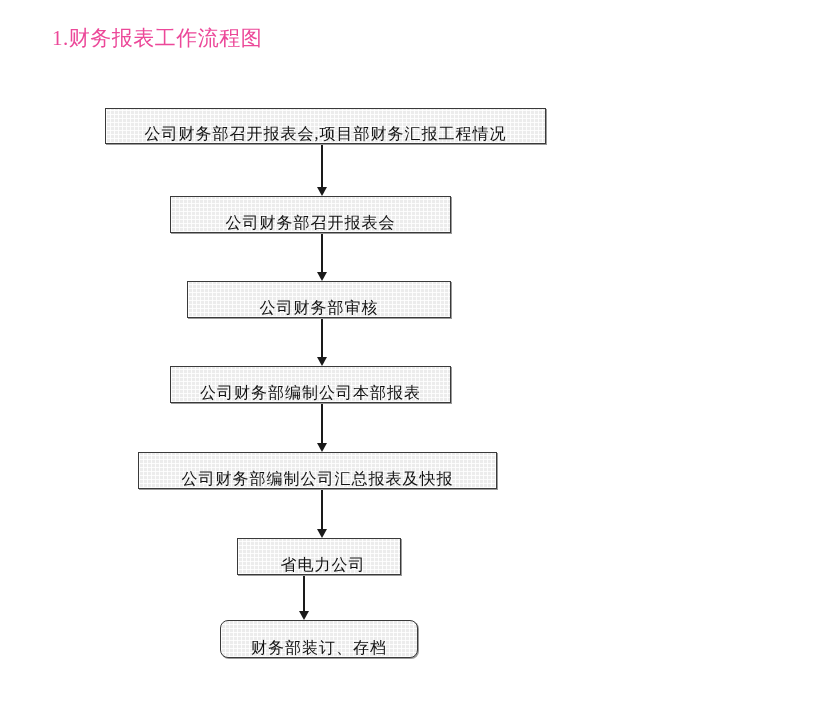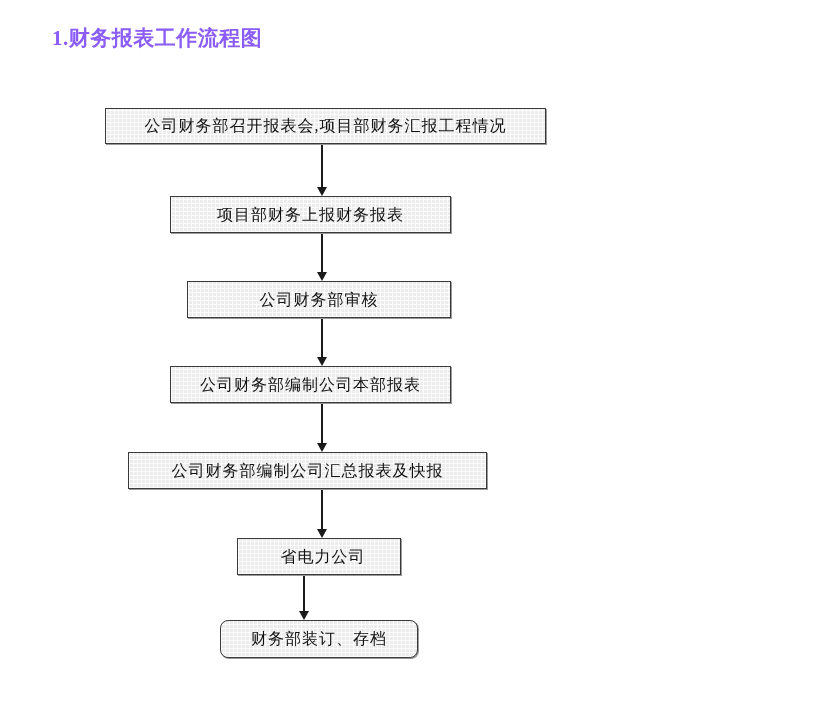--- a/index.html
+++ b/index.html
@@ -21,24 +21,24 @@
     width: 833px;
     height: 709px;
     background: #ffffff;
   }
 
   #title {
     position: absolute;
     left: 52px;
     top: 24px;
     font-size: 21px;
-    font-weight: bold;
+    font-weight: normal;
     letter-spacing: 0.5px;
     font-family: "Liberation Serif", "DejaVu Serif", serif;
-    color: #8b5cf6;
+    color: #ec4899;
     white-space: nowrap;
   }
 
   #flow {
     position: absolute;
     left: 0;
     top: 0;
     width: 833px;
     height: 709px;
   }
@@ -46,21 +46,21 @@
   .node {
     position: absolute;
     box-sizing: border-box;
     background-color: #ececec;
     background-image:
       repeating-linear-gradient(0deg, rgba(255,255,255,0.85) 0px, rgba(255,255,255,0.85) 1px, rgba(0,0,0,0) 1px, rgba(0,0,0,0) 4px),
       repeating-linear-gradient(90deg, rgba(255,255,255,0.85) 0px, rgba(255,255,255,0.85) 1px, rgba(0,0,0,0) 1px, rgba(0,0,0,0) 4px);
     border: 1px solid #3a3a3a;
     box-shadow: 1px 1px 0 #9a9a9a;
     display: flex;
-    align-items: center;
+    align-items: flex-end;
     justify-content: center;
     text-align: center;
   }
 
   .node .label {
     font-family: "Liberation Serif", "DejaVu Serif", serif;
     font-size: 16px;
     line-height: 1.1;
     color: #111111;
     letter-spacing: 1px;
@@ -117,29 +117,29 @@
         <div class="head" style="top: 40px;"></div>
       </div>
       <div class="connector" style="left: 303px; top: 575px; height: 45px;">
         <div class="shaft" style="height: 36px;"></div>
         <div class="head" style="top: 36px;"></div>
       </div>
       <div class="node" style="left: 105px; top: 108px; width: 441px; height: 36px;">
         <span class="label">公司财务部召开报表会,项目部财务汇报工程情况</span>
       </div>
       <div class="node" style="left: 170px; top: 196px; width: 281px; height: 37px;">
-        <span class="label">项目部财务上报财务报表</span>
+        <span class="label">公司财务部召开报表会</span>
       </div>
       <div class="node" style="left: 170px; top: 366px; width: 281px; height: 37px;">
         <span class="label">公司财务部编制公司本部报表</span>
       </div>
       <div class="node" style="left: 187px; top: 281px; width: 264px; height: 37px;">
         <span class="label">公司财务部审核</span>
       </div>
-      <div class="node" style="left: 128px; top: 452px; width: 359px; height: 37px;">
+      <div class="node" style="left: 138px; top: 452px; width: 359px; height: 37px;">
         <span class="label">公司财务部编制公司汇总报表及快报</span>
       </div>
       <div class="node" style="left: 237px; top: 538px; width: 164px; height: 37px; padding-left: 8px;">
         <span class="label">省电力公司</span>
       </div>
       <div class="node" style="left: 220px; top: 620px; width: 198px; height: 38px; border-radius: 8px;">
         <span class="label">财务部装订、存档</span>
       </div>
     </div>
 

